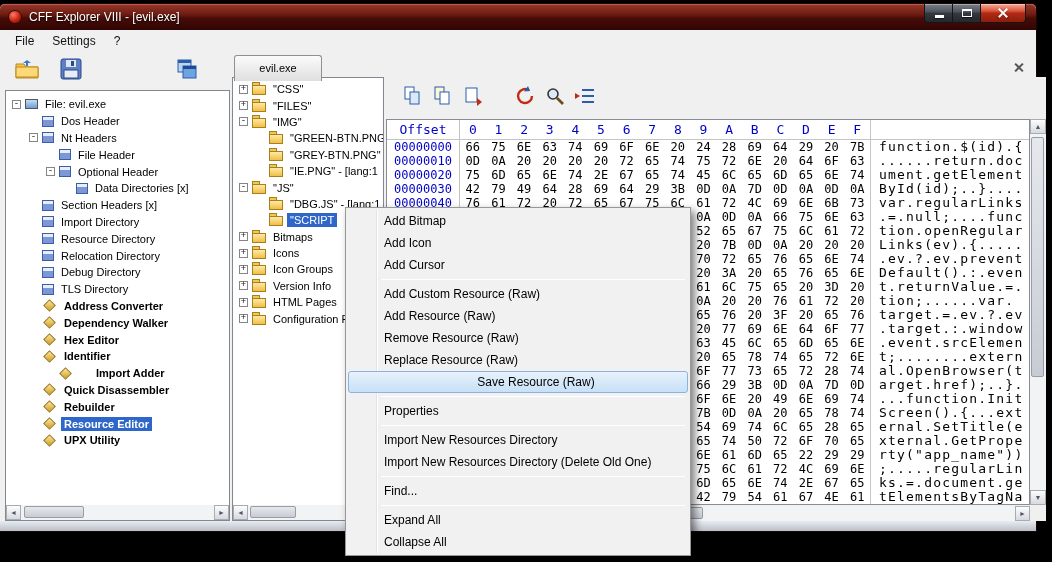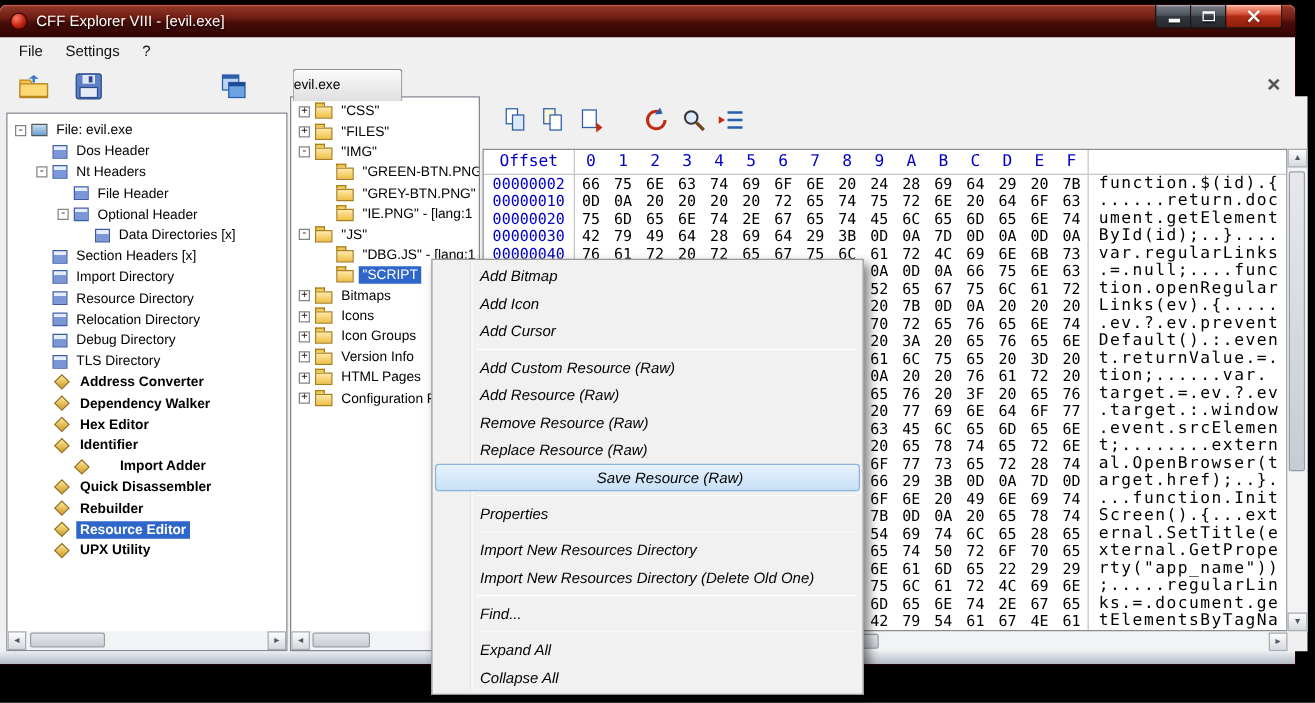--- a/index.html
+++ b/index.html
@@ -31,21 +31,21 @@
   
   #menubar{position:absolute;top:26px;left:0;right:0;height:22px;background:#f0f0f0;display:flex;align-items:center;padding-left:6px;}
   .menu-item{font-size:12px;color:#111;padding:3px 9px;}
   
   #main-toolbar{position:absolute;top:48px;left:0;height:38px;display:flex;align-items:center;padding-left:10px;}
   .tbtn{width:34px;height:30px;display:flex;align-items:center;justify-content:center;margin-right:10px;}
   .tbtn:nth-child(3){margin-left:72px;}
   
   #tab{position:absolute;left:234px;top:51px;width:88px;height:26px;background:linear-gradient(#fbfbfb,#dfdfdf);
     border:1px solid #8f9091;border-bottom:none;border-radius:3px 3px 0 0;
-    font-size:11px;line-height:24px;color:#000;z-index:3;}
+    font-size:11px;text-align:center;line-height:24px;color:#000;z-index:3;}
   #tab-close{position:absolute;right:10px;top:56px;width:14px;height:14px;}
   #tab-close::before,#tab-close::after{content:'';position:absolute;left:6px;top:2px;width:2px;height:11px;background:#555;}
   #tab-close::before{transform:rotate(45deg);} #tab-close::after{transform:rotate(-45deg);}
   
   #explorer-panel{position:absolute;left:5px;top:86px;width:225px;height:431px;background:#fff;border:1px solid #828790;overflow:hidden;}
   #resource-panel{position:absolute;left:232px;top:73px;width:152px;height:444px;background:#fff;border:1px solid #828790;overflow:hidden;z-index:2;}
   #hex-panel{position:absolute;left:384px;top:73px;width:662px;height:444px;background:#f0f0f0;}
   #explorer-tree{position:absolute;top:5px;left:0;right:0;}
   #resource-tree{position:absolute;top:3px;left:0;right:0;}
   
@@ -87,21 +87,21 @@
   .hasch{flex:1;padding-left:8px;color:var(--hex-red,#d00000);}
   .hrow{display:flex;height:14px;line-height:14px;font-size:12px;}
   .hoff{width:72px;text-align:center;color:var(--hex-blue,#0000c8);}
   .hbytes{width:412px;display:flex;border-left:1px solid #c5c5c5;border-right:1px solid #c5c5c5;}
   .hbyte{width:25.75px;text-align:center;color:#000;}
   .hascii{flex:1;padding-left:8px;font-size:13px;letter-spacing:1.2px;white-space:pre;color:#000;overflow:hidden;}
   
   #context-menu{position:absolute;left:345px;top:207px;width:346px;background:#f1f1f1;border:1px solid #979797;
     box-shadow:4px 4px 8px rgba(0,0,0,.5);padding:2px;z-index:60;}
   #context-menu::before{content:'';position:absolute;left:30px;top:2px;bottom:2px;width:1px;background:#e2e2e2;box-shadow:1px 0 0 #fff;}
-  .mitem{height:22px;line-height:22px;padding-left:36px;font-size:12px;color:#000;position:relative;font-style:italic;}
+  .mitem{height:22px;line-height:22px;padding-left:36px;font-size:12px;color:#000;position:relative;}
   .mitem.hi{background:linear-gradient(#e7f2fc,#c8e0f7);border:1px solid #8ab3dd;border-radius:3px;height:22px;line-height:20px;text-align:center;}
   .msep{height:1px;background:#dedede;border-bottom:1px solid #fff;margin:3px 3px 3px 33px;}
   
   #win-bottom{position:absolute;left:0;top:517px;width:100%;height:10px;background:linear-gradient(#e9ecf1,#b8bfc9);}
 </style>
 </head>
 <body>
 
 <div class="window">
 
@@ -414,21 +414,21 @@
             <span class="hcol">A</span>
             <span class="hcol">B</span>
             <span class="hcol">C</span>
             <span class="hcol">D</span>
             <span class="hcol">E</span>
             <span class="hcol">F</span>
           </span>
       </div>
       <div id="hex-rows">
           <div class="hrow">
-            <span class="hoff">00000002</span>
+            <span class="hoff">00000000</span>
             <span class="hbytes">
               <span class="hbyte">66</span>
               <span class="hbyte">75</span>
               <span class="hbyte">6E</span>
               <span class="hbyte">63</span>
               <span class="hbyte">74</span>
               <span class="hbyte">69</span>
               <span class="hbyte">6F</span>
               <span class="hbyte">6E</span>
               <span class="hbyte">20</span>

